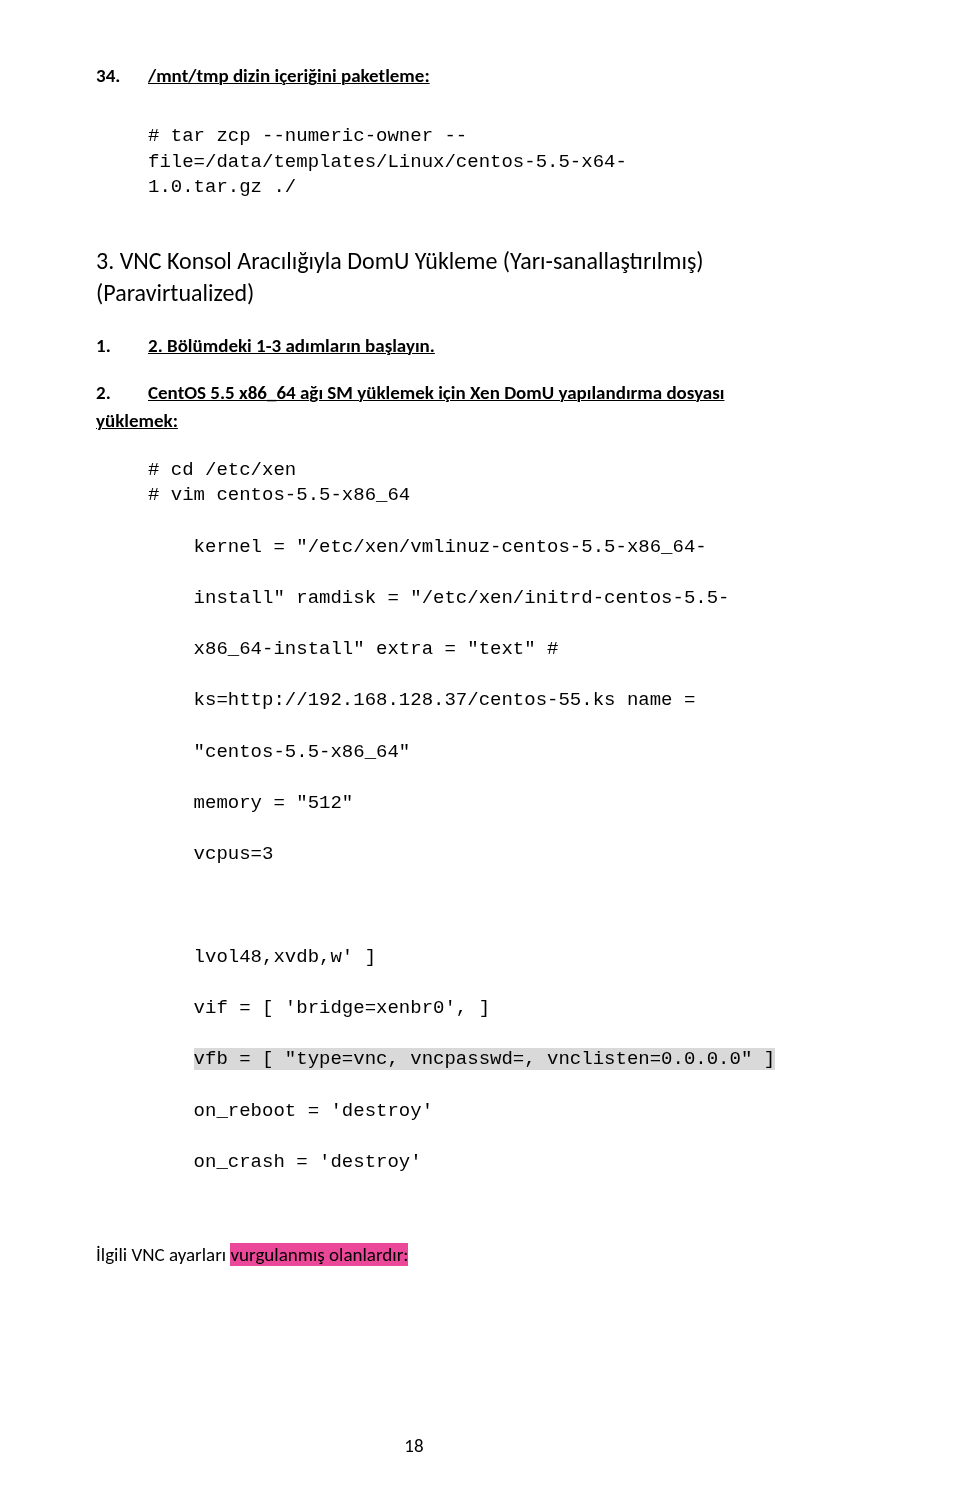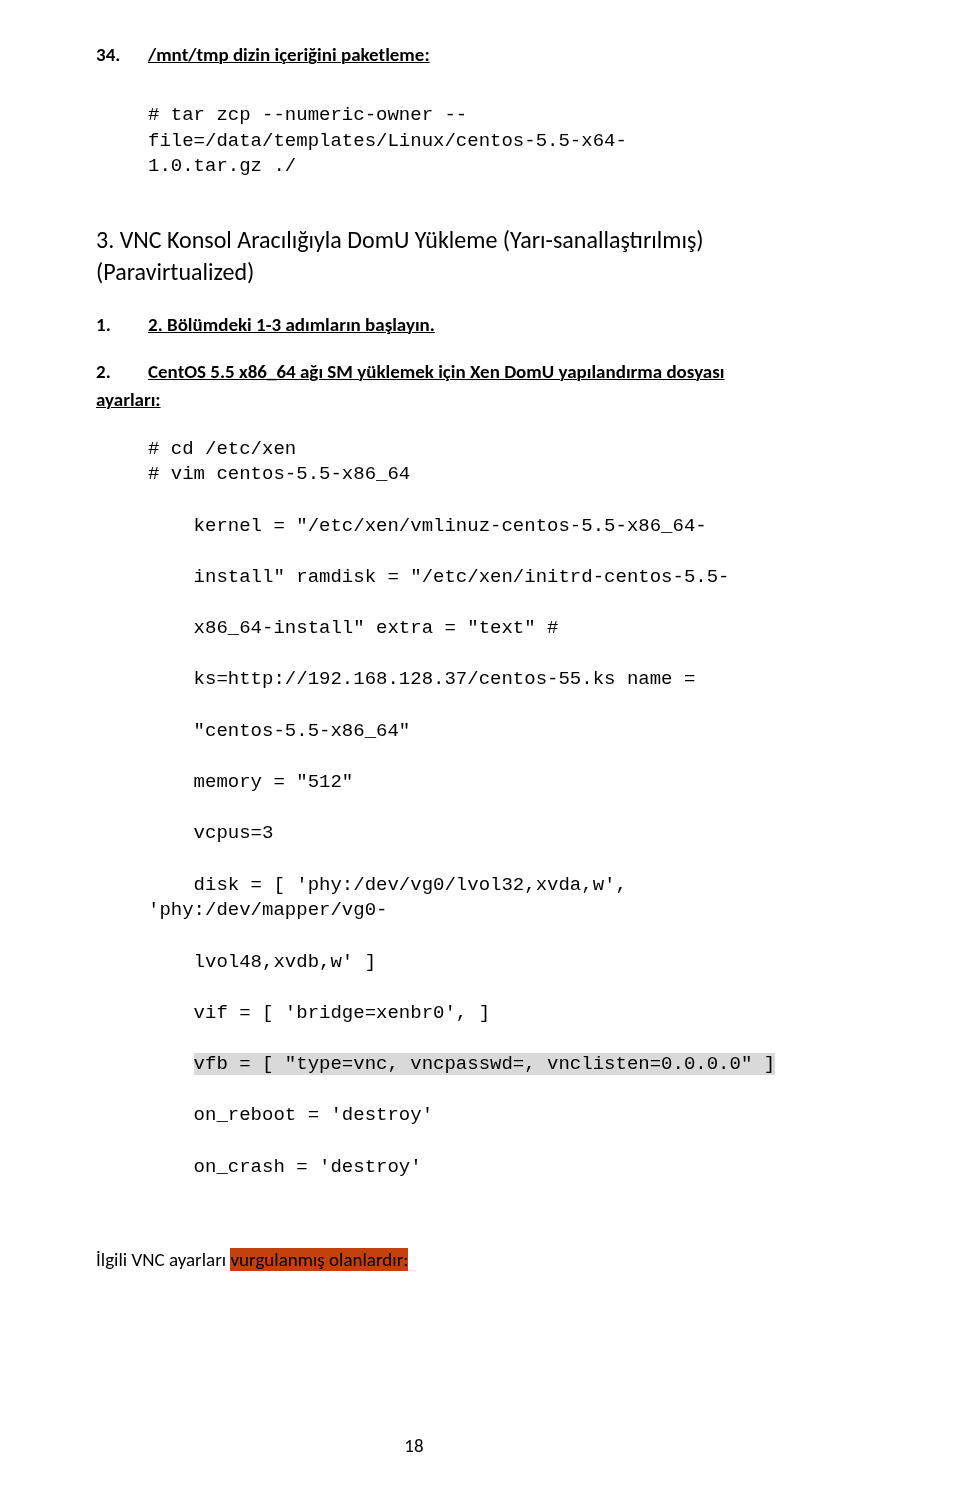--- a/index.html
+++ b/index.html
@@ -6,21 +6,21 @@
     margin: 0;
     padding: 0;
     background: #fff;
     width: 960px;
     font-family: Calibri, "Segoe UI", Arial, sans-serif;
     color: #000;
   }
   .page {
     width: 960px;
     min-height: 1487px;
-    padding: 43px 96px 0 96px;
+    padding: 64px 96px 0 96px;
     box-sizing: border-box;
     position: relative;
   }
   .item34 {
     display: flex;
     font-weight: 700;
     font-size: 19px;
     margin-bottom: 28px;
   }
   .item34 .num {
@@ -80,21 +80,21 @@
   }
   .code3 .hl {
     background: #d9d9d9;
     font-family: "Courier New", Courier, monospace;
   }
   .final {
     font-size: 19px;
     margin: 42px 0 0 0;
   }
   .final .hl {
-    background: #c2410c;
+    background: #ec4899;
   }
   .pagenum {
     position: absolute;
     bottom: 30px;
     left: 0;
     width: 828px;
     text-align: center;
     font-size: 19px;
     font-family: Calibri, "Segoe UI", Arial, sans-serif;
   }
@@ -115,36 +115,36 @@
 
   <h3 class="h3">3.       VNC Konsol Aracılığıyla DomU Yükleme (Yarı-sanallaştırılmış) (Paravirtualized)</h3>
 
   <div class="step">
     <span class="num">1.</span>
     <span class="txt">2. Bölümdeki 1-3 adımların başlayın.</span>
   </div>
 
   <div class="step2">
     <span class="num">2.</span><span class="txt">CentOS  5.5  x86_64  ağı  SM  yüklemek  için  Xen  DomU  yapılandırma  dosyası</span><br>
-    <span class="txt">ayarları:</span>
+    <span class="txt">yüklemek:</span>
   </div>
 
   <div class="code"># cd /etc/xen
 # vim centos-5.5-x86_64</div>
 
 
   <div class="code code3">
     <span>kernel = "/etc/xen/vmlinuz-centos-5.5-x86_64-</span><br>
     <span>install" ramdisk = "/etc/xen/initrd-centos-5.5-</span><br>
     <span>x86_64-install" extra = "text" #</span><br>
     <span>ks=http://192.168.128.37/centos-55.ks name =</span><br>
     <span>"centos-5.5-x86_64"</span><br>
     <span>memory = "512"</span><br>
     <span>vcpus=3</span><br>
-    <span>disk = [ 'phy:/dev/vg0/lvol32,xvda,w', 'phy:/dev/mapper/vg0-</span><br>
+    <br>
     <span>lvol48,xvdb,w' ]</span><br>
     <span>vif = [ 'bridge=xenbr0', ]</span><br>
     <span class="hl">vfb = [ "type=vnc, vncpasswd=, vnclisten=0.0.0.0" ]</span><br>
     <span>on_reboot = 'destroy'</span><br>
     <span>on_crash = 'destroy'</span>
   </div>
 
   <p class="final">
     <span>İlgili VNC ayarları </span><span class="hl">vurgulanmış olanlardır:</span>
   </p>

